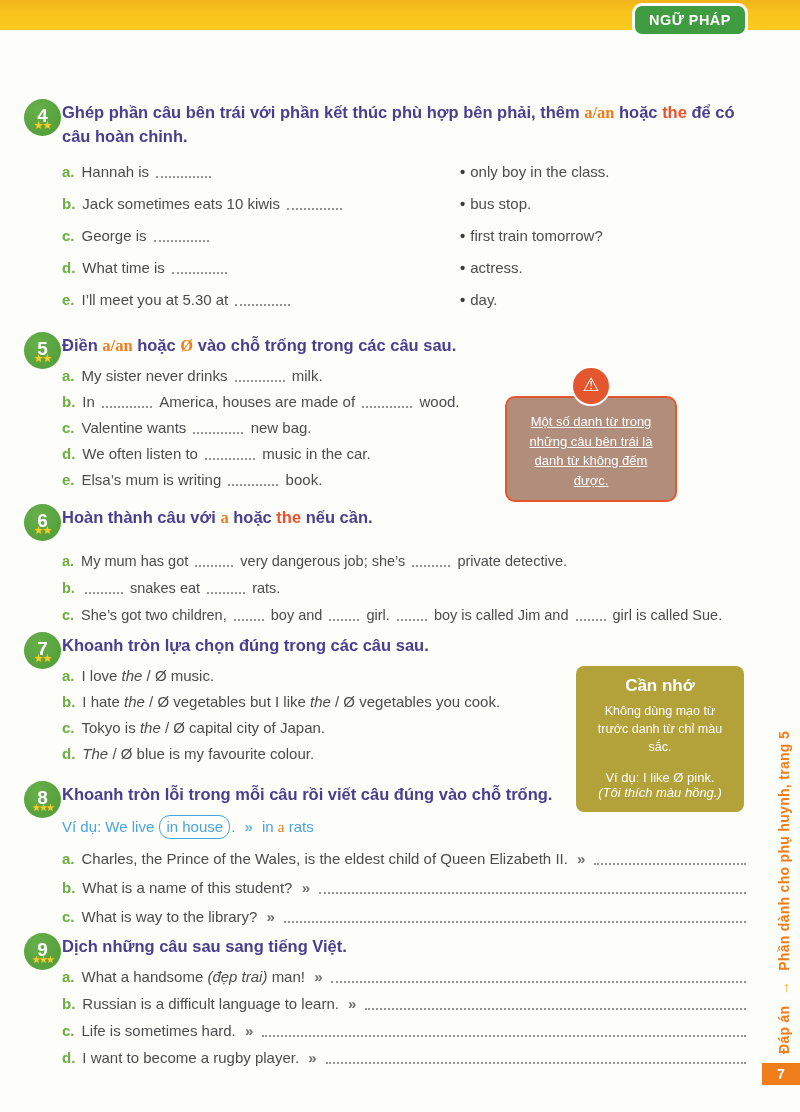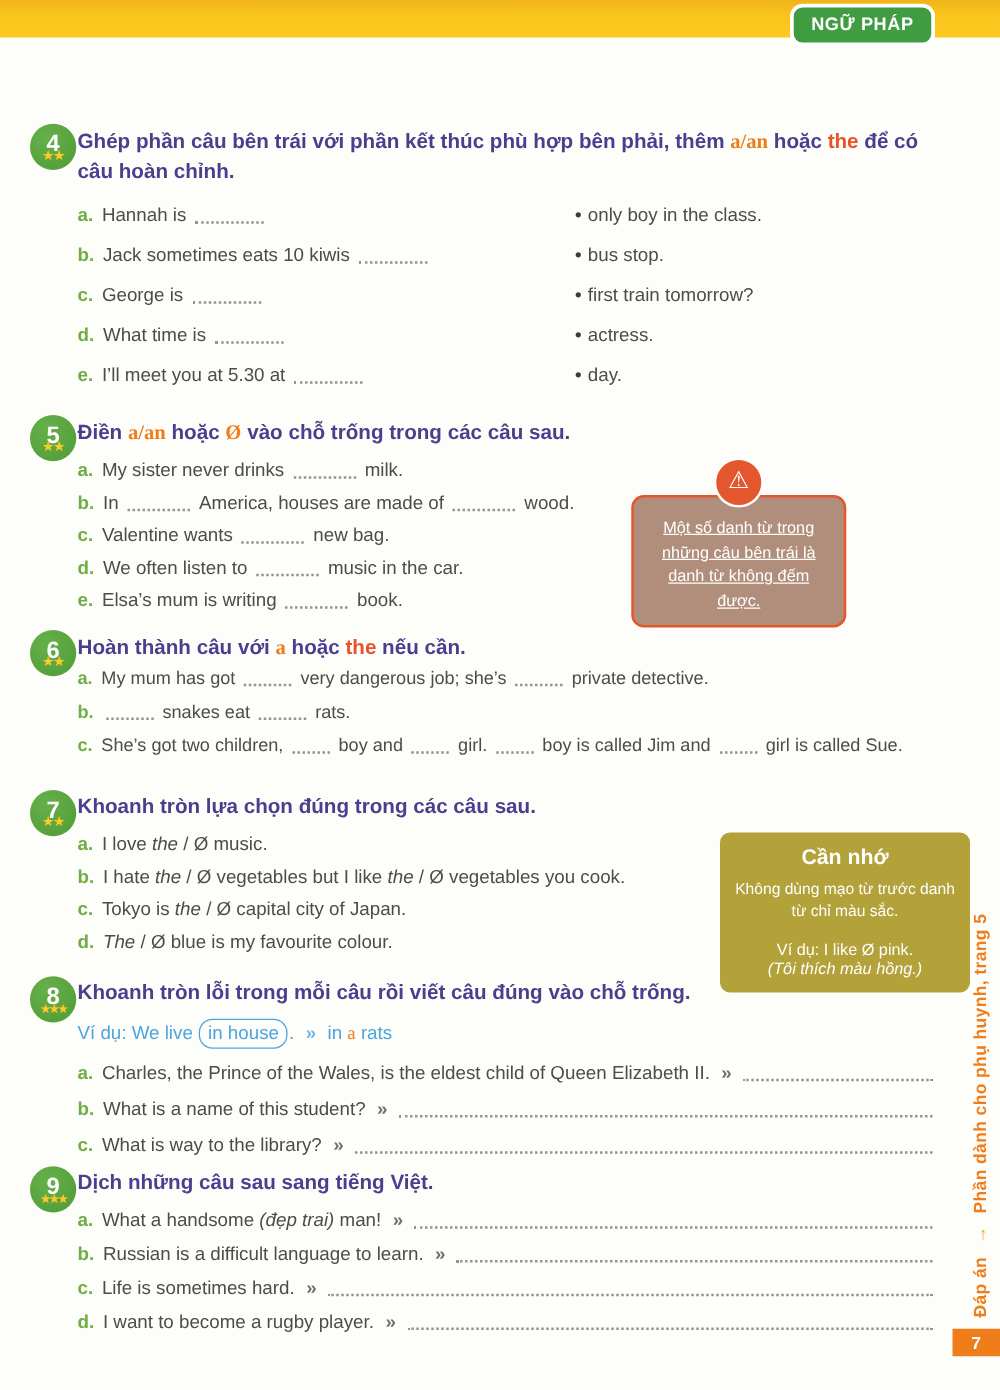--- a/index.html
+++ b/index.html
@@ -17,21 +17,21 @@
   .section{position:absolute;left:24px;width:722px;}
   .badge{position:absolute;left:0;top:2px;width:37px;height:37px;border-radius:50%;
     background:radial-gradient(circle at 35% 30%,#66b04a,var(--green-badge) 70%);
     color:#fff;font-weight:700;font-size:19px;text-align:center;line-height:33px;}
   .stars{position:absolute;bottom:-6px;left:0;width:100%;text-align:center;
     color:#f4cf2b;font-size:11px;letter-spacing:-1px;text-shadow:0 0 1px #c9992a;}
   .stars.three{font-size:10px;letter-spacing:-2px;}
   .title{margin:0 0 8px 38px;padding-top:4px;font-size:16.5px;font-weight:700;
     color:var(--purple);line-height:1.45;}
   .sec-4 .title{margin-bottom:13px;}
-  .sec-6 .title{margin-bottom:2px;}
+  .sec-6 .title{margin-bottom:21px;}
   .items{margin-left:38px;font-size:15px;}
   .sec-6 .items{font-size:14.5px;}
   .item{display:flex;flex-wrap:wrap;align-items:baseline;line-height:20px;margin-bottom:6px;}
   .sec-4 .item{margin-bottom:12px;}
   .sec-6 .item{margin-bottom:7px;}
   .sec-8 .item{margin-bottom:9px;}
   .sec-9 .item{margin-bottom:7px;}
   .letter{color:var(--green-item);font-weight:700;margin-right:7px;}
   .left{display:flex;align-items:baseline;flex:0 0 398px;}
   .right{display:flex;align-items:baseline;}
@@ -49,21 +49,21 @@
   .example{display:flex;flex-wrap:wrap;align-items:baseline;margin:0 0 10px 38px;
     color:var(--blue);font-size:15px;line-height:22px;}
   .seg-box{border:1.5px solid var(--blue);border-radius:11px;padding:0 6px;margin:0 1px;text-align:center;}
   .warning{position:absolute;width:172px;}
   .warn-icon{width:36px;height:36px;border-radius:50%;background:var(--warn-red);
     color:#fff;text-align:center;line-height:34px;font-size:19px;margin:0 auto;
     position:relative;z-index:2;border:2px solid #fff;}
   .warn-box{background:var(--tan);border:2px solid var(--warn-red);border-radius:10px;
     color:#fff;text-align:center;font-size:13px;line-height:1.5;
     padding:14px 9px 10px;margin-top:-10px;text-decoration:underline;}
-  .memo{position:absolute;width:200px;background:var(--olive);border-radius:8px;
+  .memo{position:absolute;width:168px;background:var(--olive);border-radius:8px;
     color:#fff;text-align:center;padding:10px 12px 12px;box-sizing:border-box;}
   .memo-title{font-size:17px;font-weight:700;margin-bottom:6px;}
   .memo-body{font-size:12.5px;line-height:1.45;}
   .memo-example{font-size:13px;margin-top:14px;}
   .memo-trans{font-size:13px;font-style:italic;}
   .sidebar-note{position:absolute;right:8px;bottom:58px;
     writing-mode:vertical-rl;transform:rotate(180deg);
     color:var(--orange);font-weight:700;font-size:14px;letter-spacing:.3px;}
   .sidebar-note .arrow{color:#f2b61d;padding:6px 0;}
   .page-num{position:absolute;right:0;bottom:27px;width:38px;height:22px;

